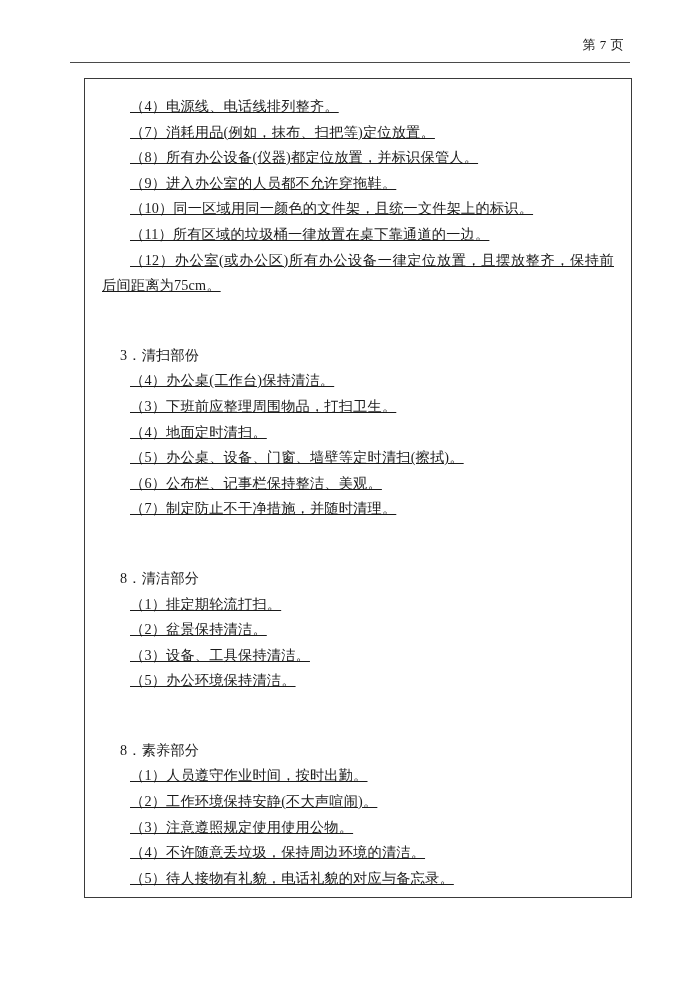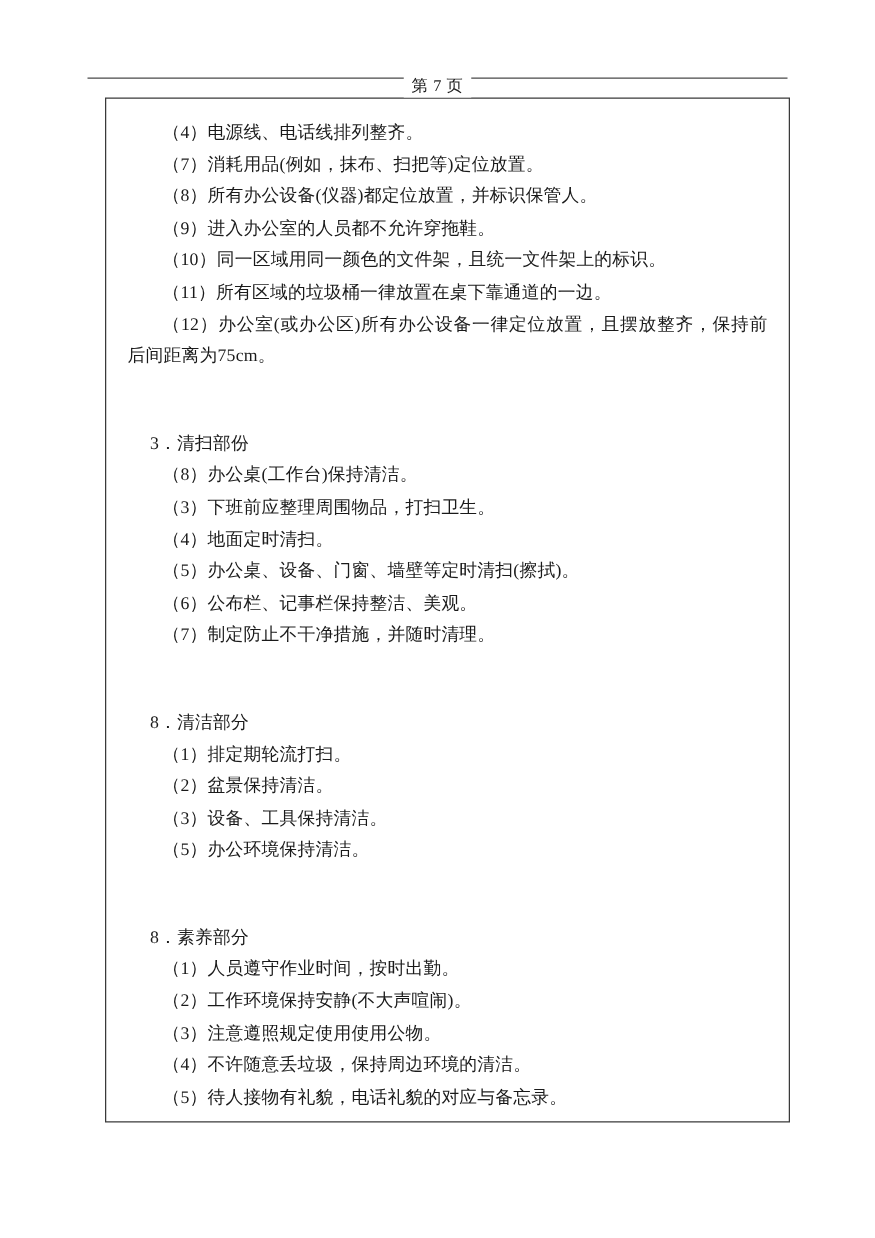--- a/index.html
+++ b/index.html
@@ -19,23 +19,23 @@
     position: absolute;
     left: 0;
     top: 0;
     width: 700px;
     height: 990px;
   }
   
   .header {
     position: absolute;
     left: 70px;
-    top: 60px;
+    top: 35px;
     width: 560px;
-    text-align: center;
+    text-align: right;
   }
   .header-label {
     font-size: 13px;
     letter-spacing: 0.5px;
     font-family: "Liberation Serif", "DejaVu Serif", serif;
     display: inline-block;
     background: #ffffff;
     padding: 0 6px;
     position: relative;
     z-index: 2;
@@ -70,20 +70,21 @@
   }
   .line {
     font-size: 14.2px;
     line-height: 25.6px;
     text-align: justify;
     letter-spacing: 0.2px;
     white-space: normal;
   }
   .indent-2 {
     text-indent: 28px;
+    text-decoration: underline;
   }
   .indent-1 {
     text-indent: 18px;
     margin-top: 44px;
   }
 </style>
 </head>
 <body>
 
 <div class="page">
@@ -98,21 +99,21 @@
 
   <div class="frame-inner">
       <div class="line indent-2">（4）电源线、电话线排列整齐。</div>
       <div class="line indent-2">（7）消耗用品(例如，抹布、扫把等)定位放置。</div>
       <div class="line indent-2">（8）所有办公设备(仪器)都定位放置，并标识保管人。</div>
       <div class="line indent-2">（9）进入办公室的人员都不允许穿拖鞋。</div>
       <div class="line indent-2">（10）同一区域用同一颜色的文件架，且统一文件架上的标识。</div>
       <div class="line indent-2">（11）所有区域的垃圾桶一律放置在桌下靠通道的一边。</div>
       <div class="line indent-2">（12）办公室(或办公区)所有办公设备一律定位放置，且摆放整齐，保持前后间距离为75cm。</div>
       <div class="line indent-1">3．清扫部份</div>
-      <div class="line indent-2">（8）办公桌(工作台)保持清洁。</div>
+      <div class="line indent-2">（4）办公桌(工作台)保持清洁。</div>
       <div class="line indent-2">（3）下班前应整理周围物品，打扫卫生。</div>
       <div class="line indent-2">（4）地面定时清扫。</div>
       <div class="line indent-2">（5）办公桌、设备、门窗、墙壁等定时清扫(擦拭)。</div>
       <div class="line indent-2">（6）公布栏、记事栏保持整洁、美观。</div>
       <div class="line indent-2">（7）制定防止不干净措施，并随时清理。</div>
       <div class="line indent-1">8．清洁部分</div>
       <div class="line indent-2">（1）排定期轮流打扫。</div>
       <div class="line indent-2">（2）盆景保持清洁。</div>
       <div class="line indent-2">（3）设备、工具保持清洁。</div>
       <div class="line indent-2">（5）办公环境保持清洁。</div>

